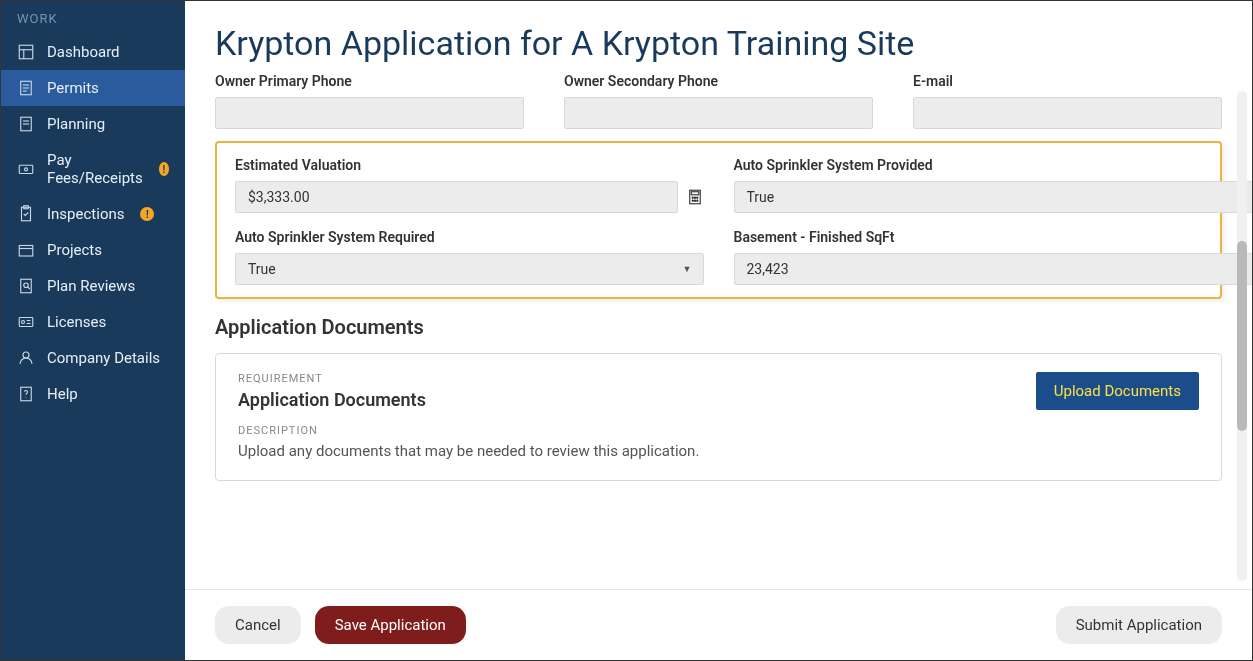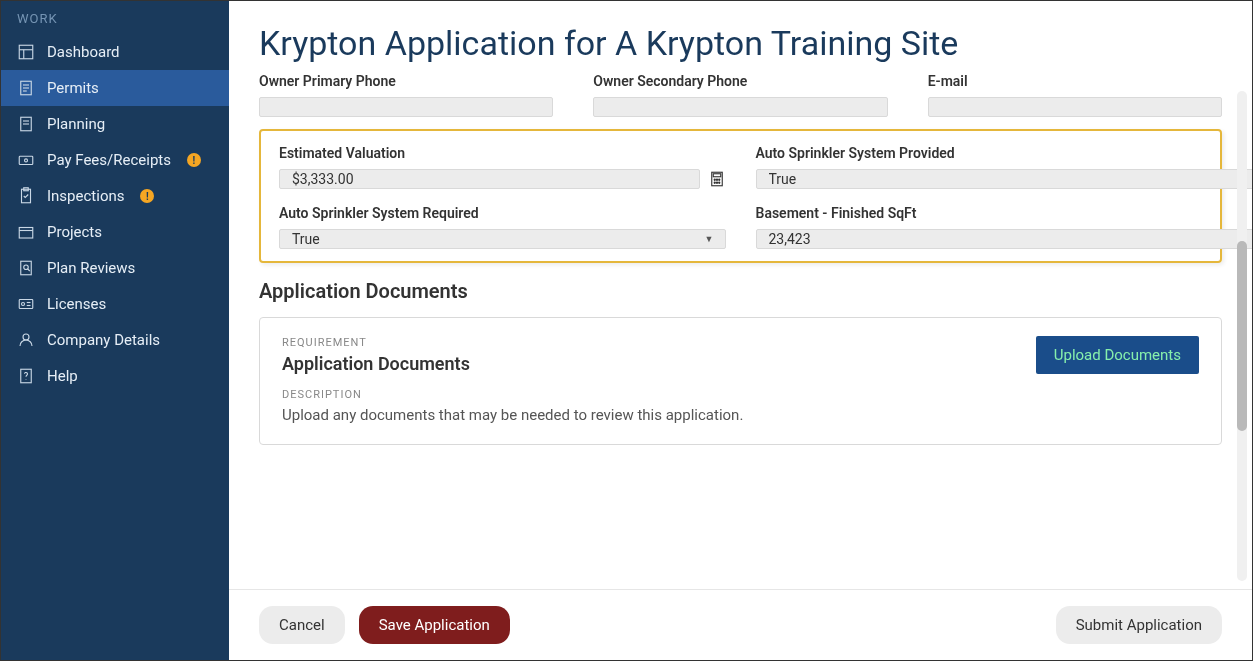--- a/index.html
+++ b/index.html
@@ -1,36 +1,36 @@
 <!DOCTYPE html>
 <html><head>
 <meta charset="utf-8">
 <style>
 * { margin: 0; padding: 0; box-sizing: border-box; font-family: -apple-system, BlinkMacSystemFont, "Segoe UI", Roboto, sans-serif; }
 body { width: 1253px; height: 661px; overflow: hidden; display: flex; border: 1px solid #333; }
 
-.sidebar { width: 228px; background: #1a3a5c; color: #fff; display: flex; flex-direction: column; flex-shrink: 0; }
+.sidebar { width: 184px; background: #1a3a5c; color: #fff; display: flex; flex-direction: column; flex-shrink: 0; }
 .sidebar-header { padding: 10px 16px 8px; color: #7594b3; font-size: 13px; letter-spacing: 1px; }
 .sidebar-item { display: flex; align-items: center; padding: 9px 16px; cursor: pointer; color: #e6eef6; font-size: 15px; gap: 12px; }
 .sidebar-item.active { background: #2a5b9c; }
 .sidebar-icon { width: 18px; height: 18px; display: inline-flex; align-items: center; justify-content: center; flex-shrink: 0; }
 .sidebar-icon svg { width: 18px; height: 18px; stroke: #c9d7e5; fill: none; stroke-width: 1.5; }
 .alert-dot { width: 14px; height: 14px; background: #f5a623; border-radius: 50%; margin-left: 4px; display: inline-flex; align-items: center; justify-content: center; font-size: 10px; color: #1a3a5c; font-weight: bold; }
 
 .main { flex: 1; display: flex; flex-direction: column; background: #fff; position: relative; }
 .page-title { font-size: 34px; font-weight: 400; color: #1a3a5c; padding: 22px 30px 10px 30px; }
 .content-scroll { flex: 1; overflow-y: auto; padding: 0 30px 10px 30px; position: relative; }
 
 .scrollbar-track { position: absolute; right: 5px; top: 90px; width: 10px; height: 490px; background: #f0f0f0; border-radius: 5px; }
 .scrollbar-thumb { position: absolute; right: 5px; top: 240px; width: 10px; height: 190px; background: #b9b9b9; border-radius: 5px; }
 
 .field-row { display: flex; gap: 40px; margin-bottom: 12px; }
 .field-group { flex: 1; display: flex; flex-direction: column; }
 .field-label { font-size: 14px; color: #333; font-weight: 600; margin-bottom: 8px; }
-.field-input { height: 20px; border: 1px solid #d9d9d9; background: #ececec; padding: 0 12px; font-size: 14px; color: #333; border-radius: 2px; }
+.field-input { height: 32px; border: 1px solid #d9d9d9; background: #ececec; padding: 0 12px; font-size: 14px; color: #333; border-radius: 2px; }
 .field-input-wrap { display: flex; align-items: center; gap: 8px; }
 .field-input-wrap .field-input { flex: 1; }
 
 .highlight-box { border: 2px solid #e5b73b; border-radius: 4px; padding: 14px 18px 12px; margin-bottom: 16px; box-shadow: 2px 2px 4px rgba(0,0,0,0.08); }
 .highlight-box .field-row { gap: 30px; margin-bottom: 16px; margin-top: 0; }
 .highlight-box .field-row:last-child { margin-bottom: 0; }
 
 .calc-icon { width: 18px; height: 18px; }
 .calc-icon svg { width: 18px; height: 18px; }
 
@@ -39,21 +39,21 @@
 .dropdown::after { content: "▼"; position: absolute; right: 12px; top: 50%; transform: translateY(-50%); font-size: 9px; color: #555; pointer-events: none; }
 .dropdown.wide { position: relative; }
 
 .section-title { font-size: 20px; font-weight: 600; color: #333; margin: 14px 0; }
 
 .doc-panel { border: 1px solid #d9d9d9; border-radius: 4px; padding: 18px 22px; display: flex; align-items: flex-start; justify-content: space-between; gap: 20px; }
 .doc-left { flex: 1; }
 .doc-meta-label { font-size: 11px; letter-spacing: 1px; color: #888; margin-bottom: 4px; }
 .doc-value { font-size: 18px; font-weight: 600; color: #333; margin-bottom: 14px; }
 .doc-desc { font-size: 15px; color: #555; line-height: 1.4; }
-.upload-btn { background: #1a4d8a; color: #86efac; border: none; padding: 10px 18px; font-size: 15px; cursor: pointer; border-radius: 2px; }
+.upload-btn { background: #1a4d8a; color: #fde047; border: none; padding: 10px 18px; font-size: 15px; cursor: pointer; border-radius: 2px; }
 
 .footer { border-top: 1px solid #e6e6e6; padding: 16px 30px; display: flex; align-items: center; gap: 14px; background: #fff; }
 .btn { border: none; padding: 10px 20px; font-size: 15px; cursor: pointer; border-radius: 14px; }
 .btn-cancel { background: #ececec; color: #333; }
 .btn-save { background: #7f1d1d; color: #fff; }
 .btn-submit { background: #ececec; color: #333; margin-left: auto; }
 </style>
 </head>
 <body>
 

